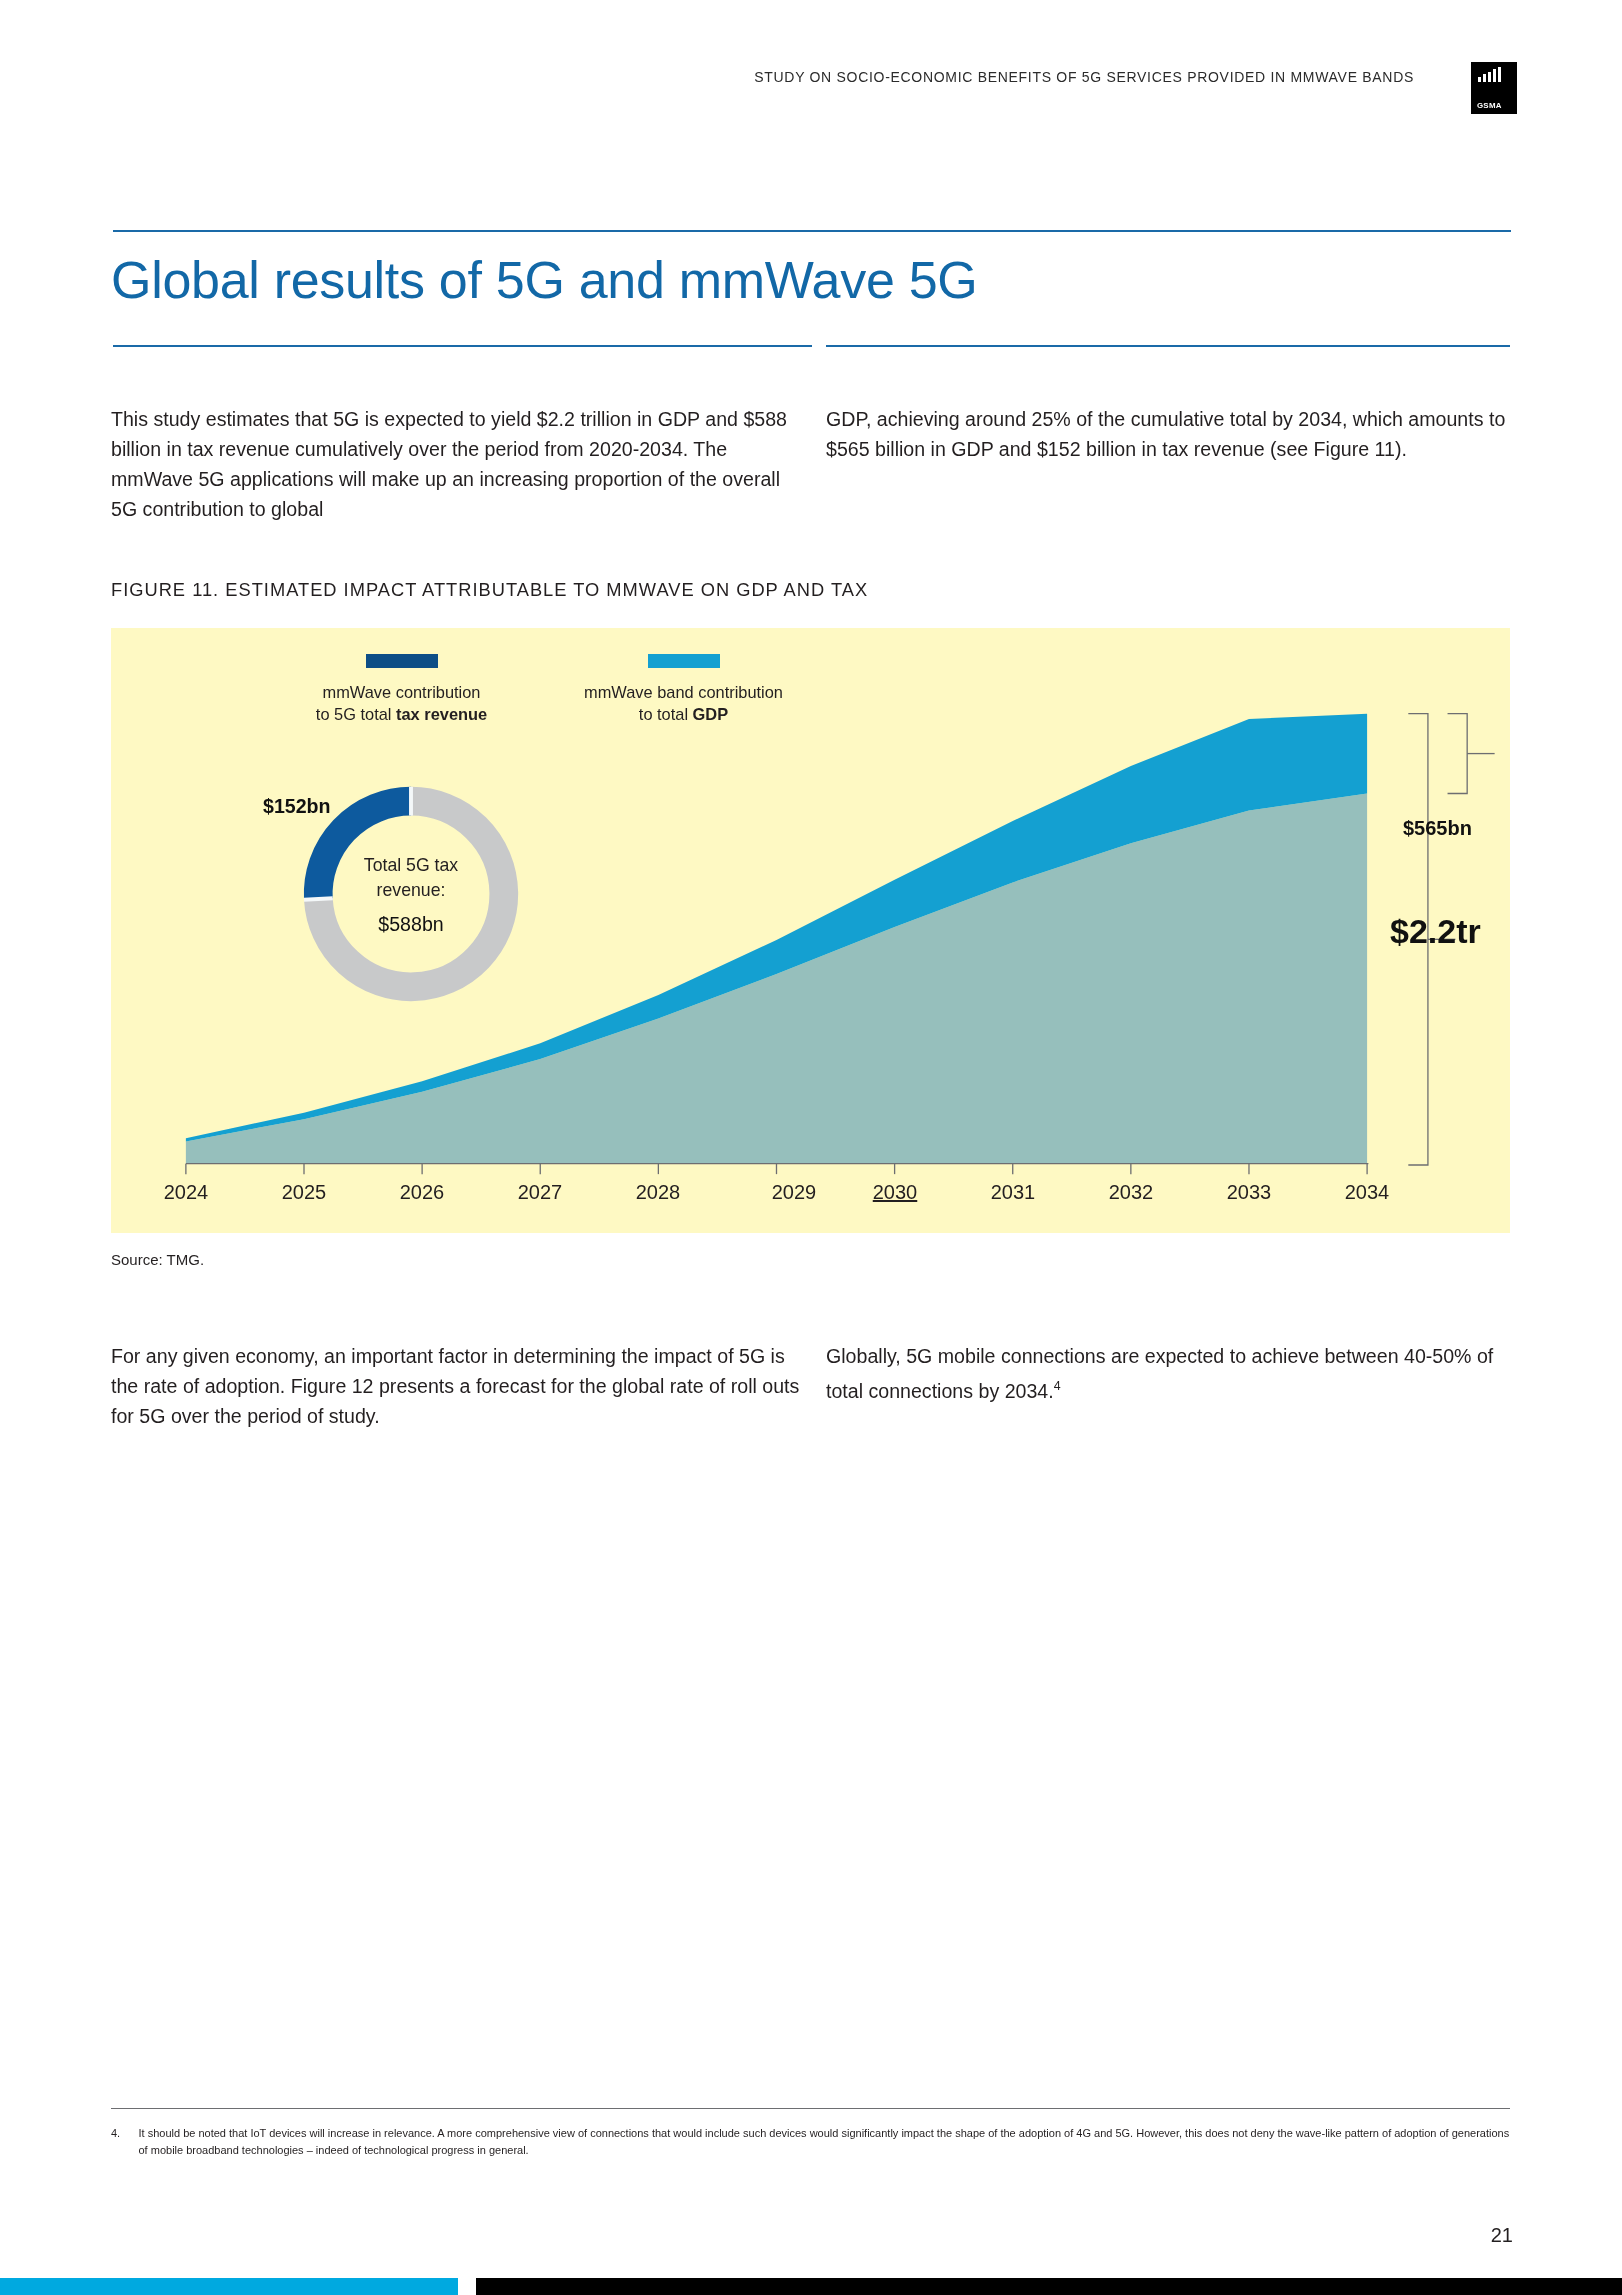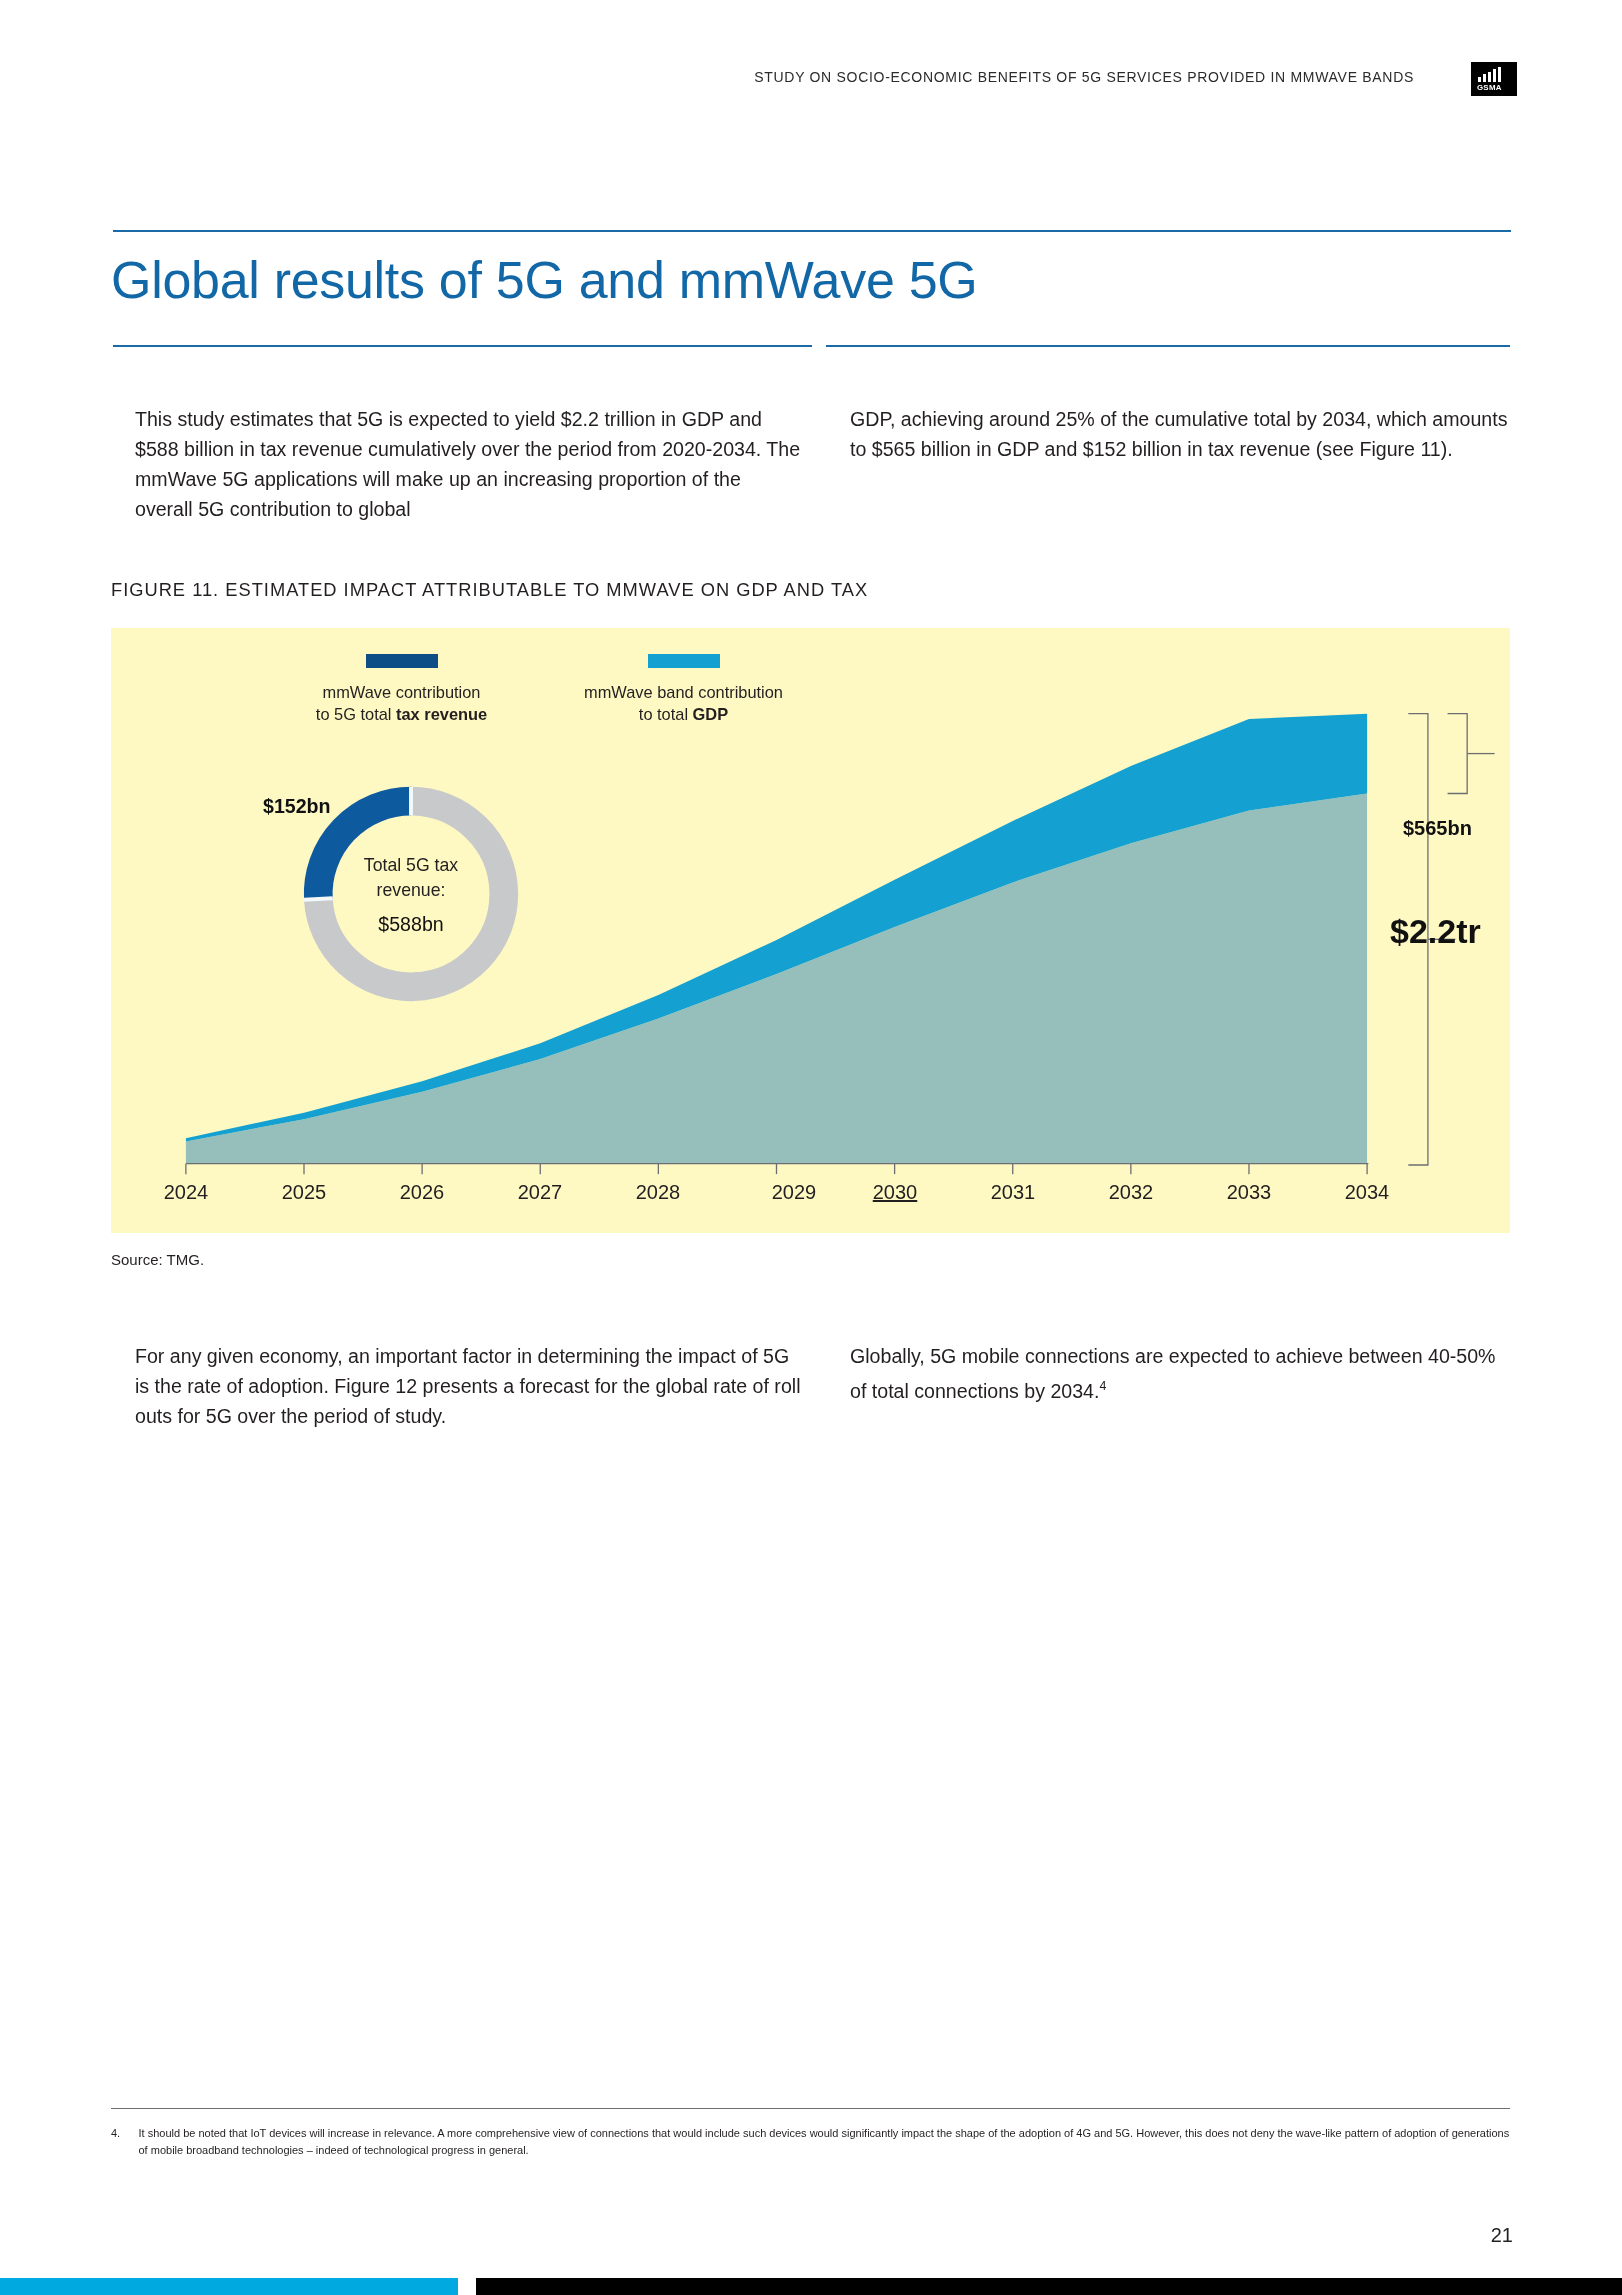--- a/index.html
+++ b/index.html
@@ -11,21 +11,21 @@
   }
 
   
   .running-head {
     position: absolute; top: 69px; right: 209px;
     font-size: 14px; letter-spacing: 0.7px;
     color: #2b2b2b; text-align: right; white-space: nowrap;
   }
   .gsma-logo {
     position: absolute; top: 62px; right: 106px;
-    width: 46px; height: 34px; background: #000000;
+    width: 46px; height: 52px; background: #000000;
     overflow: hidden;
   }
   .gsma-logo .bars {
     position: absolute; left: 7.2px; top: 5.2px;
     display: flex; align-items: flex-end; gap: 1.6px; height: 14.4px;
   }
   .gsma-logo .bars i { display:block; width: 3.3px; background: #ffffff; }
   .gsma-logo .bars i:nth-child(1){ height: 4.6px; }
   .gsma-logo .bars i:nth-child(2){ height: 7.2px; }
   .gsma-logo .bars i:nth-child(3){ height: 9.8px; }
@@ -52,21 +52,21 @@
   }
   .rule-under-right {
     position: absolute; left: 826px; top: 345px;
     width: 684px; height: 2px; background: #1a6aa8;
   }
 
   
   .col-left  { position: absolute; left: 111px;  width: 690px; }
   .col-right { position: absolute; left: 826px; width: 687px; }
   .body-text {
-    font-size: 19.6px; line-height: 30px; color: #231f20; font-weight: 300; margin-left: 24px;
+    font-size: 19.6px; line-height: 30px; color: #231f20; font-weight: 300;
   }
   .intro-left  { top: 404px; }
   .intro-right { top: 404px; }
   .outro-left  { top: 1341px; }
   .outro-right { top: 1341px; }
   .sup { font-size: 12.4px; vertical-align: super; }
 
   
   .figure-caption {
     position: absolute; left: 111px; top: 579px;

